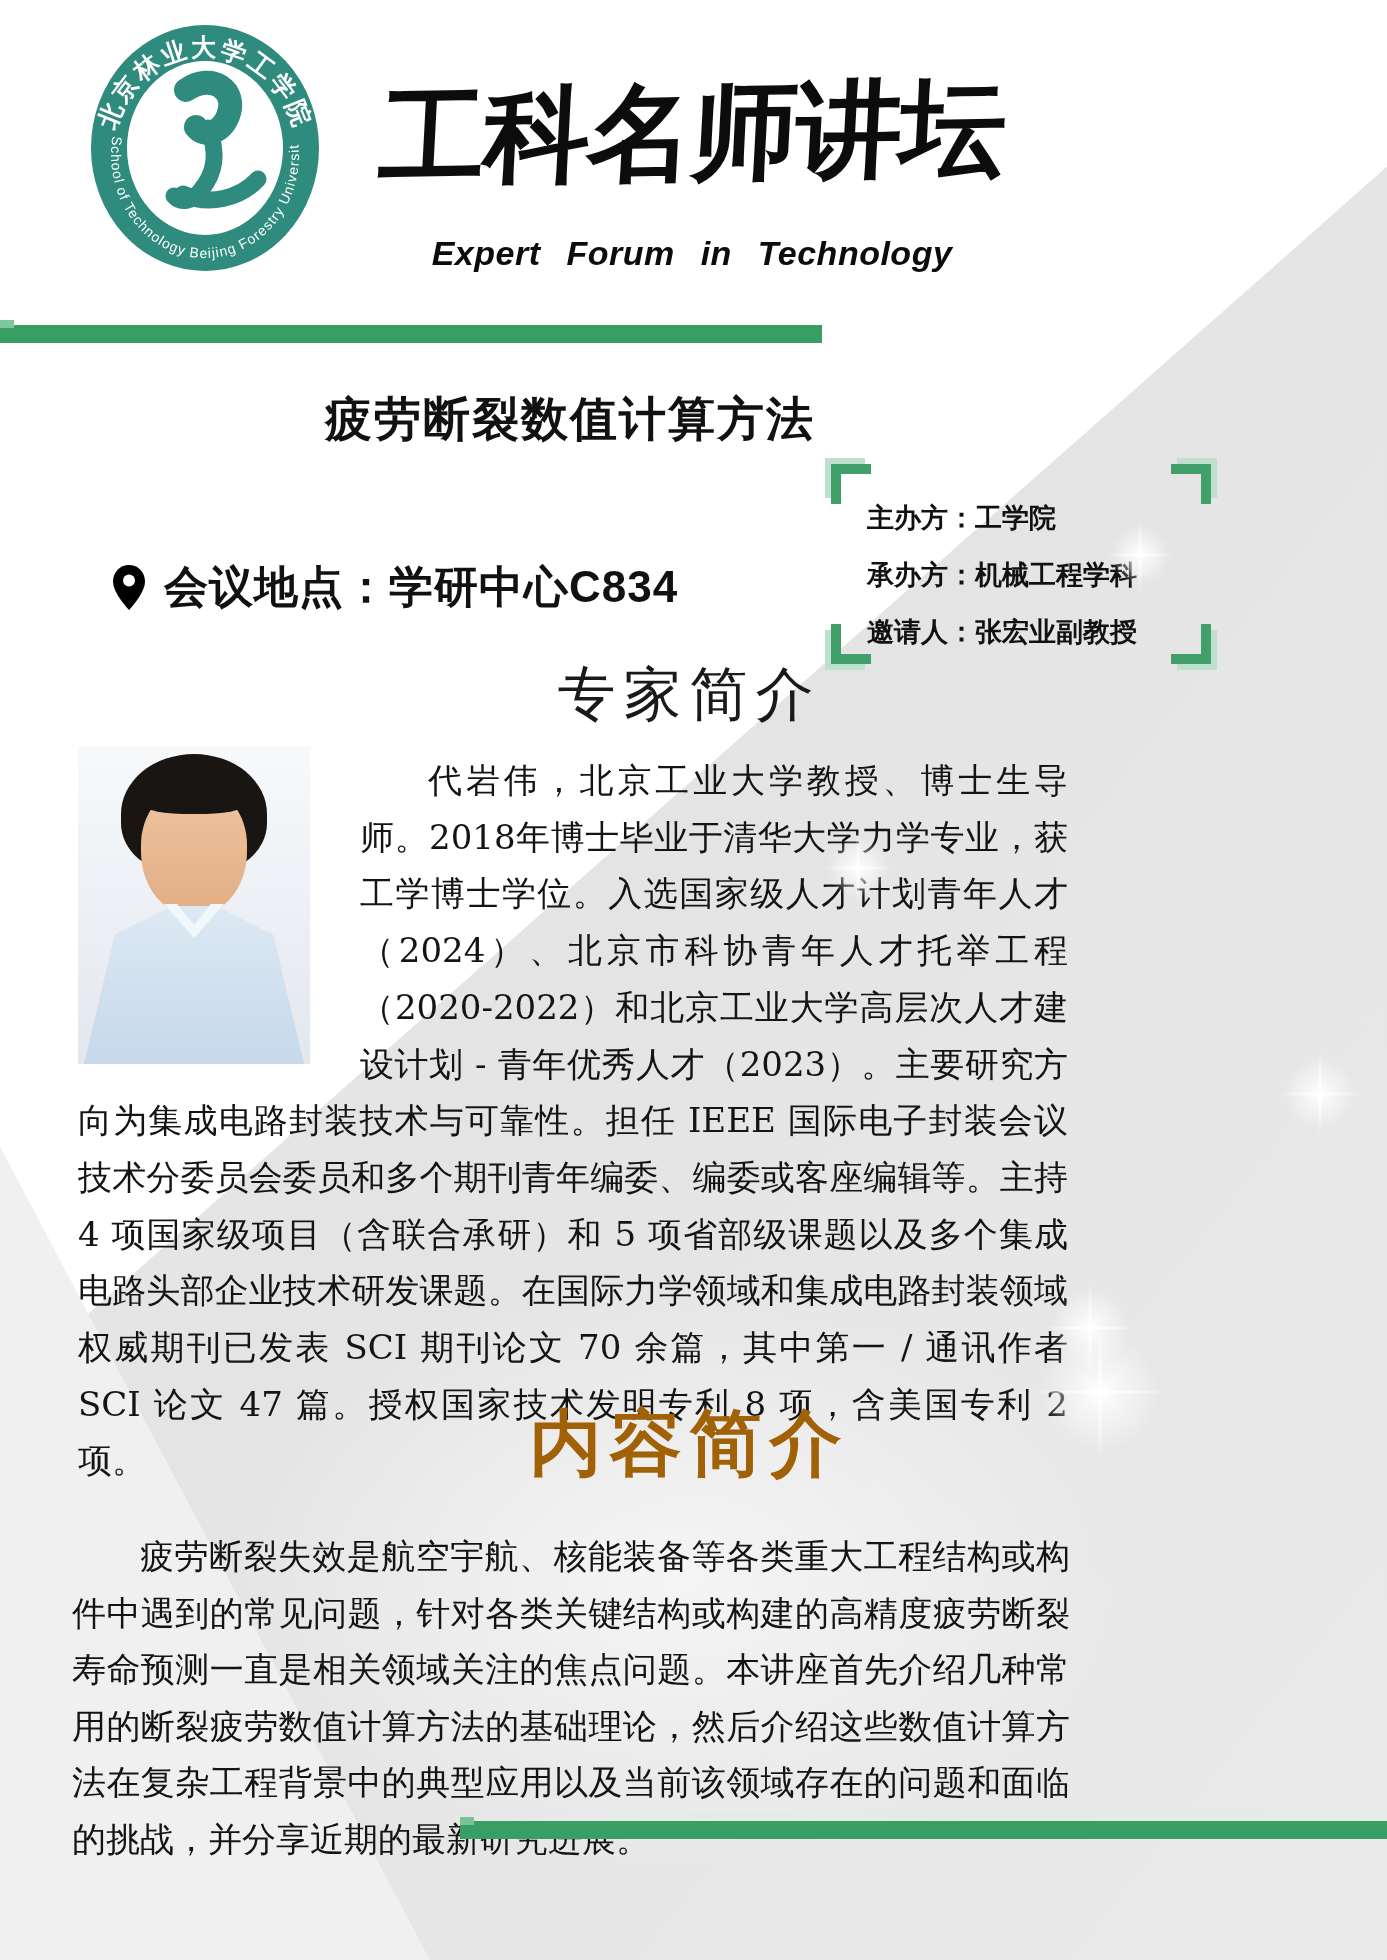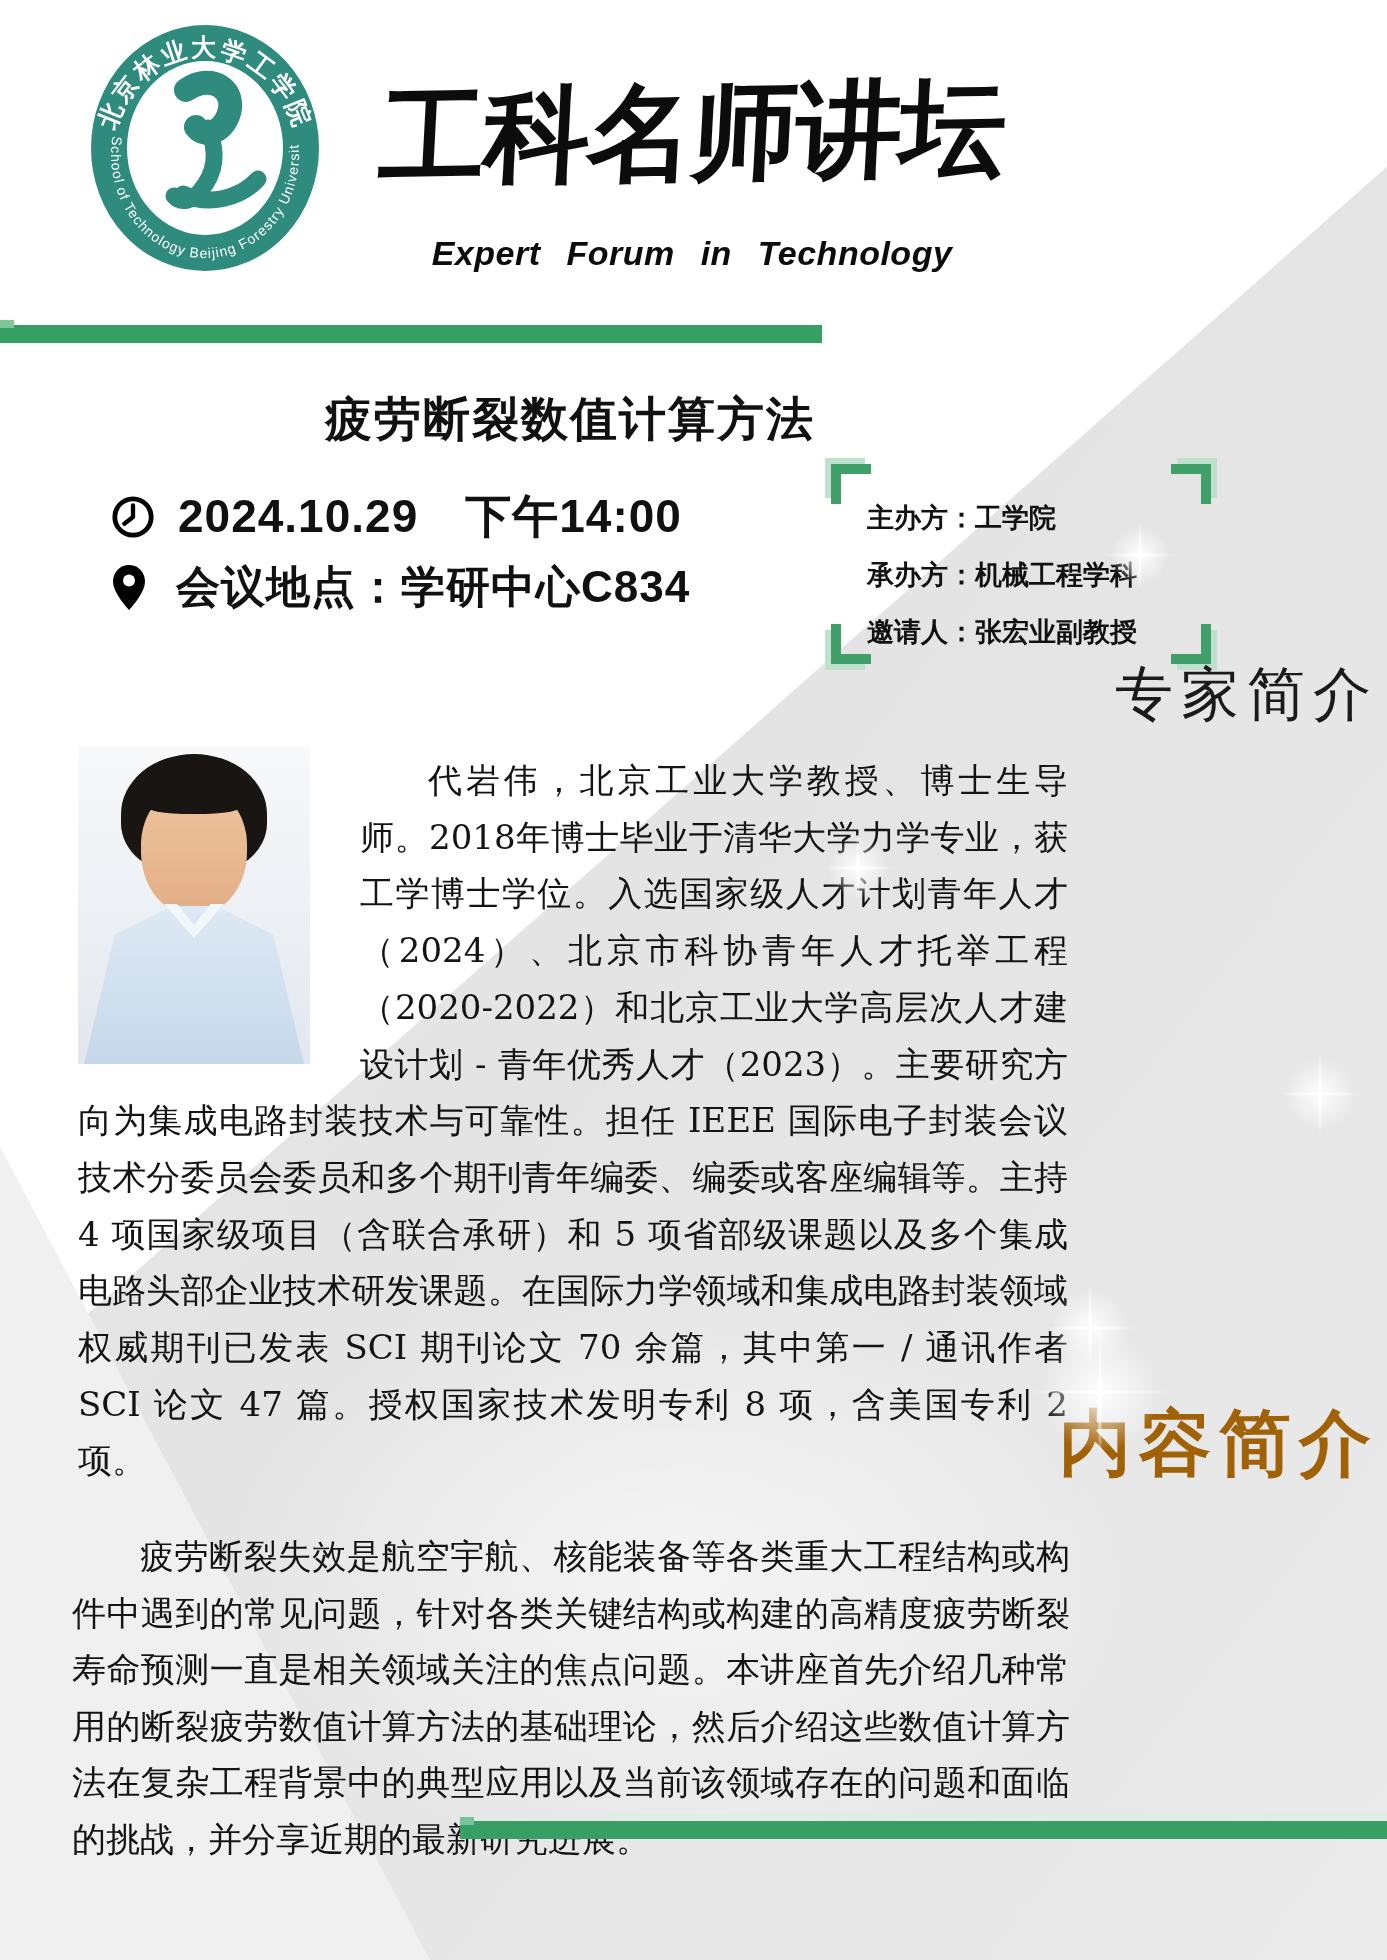--- a/index.html
+++ b/index.html
@@ -48,21 +48,21 @@
   .bar2::after{content:'';position:absolute;left:0;top:-4px;width:14px;height:8px;background:#79c398;}
 
   
   .lecture-title{position:absolute;left:30px;top:388px;width:1080px;text-align:center;
      font-size:47px;font-weight:bold;letter-spacing:2px;font-family:Liberation Serif, serif;}
   .row{position:absolute;display:flex;align-items:center;}
   .row-time{left:110px;top:486px;}
   .row-loc{left:112px;top:558px;}
   .row .icon{flex:0 0 auto;display:flex;align-items:center;justify-content:center;}
   .row-time .txt{margin-left:22px;font-size:46px;font-weight:bold;letter-spacing:1px;white-space:nowrap;}
-  .row-loc .txt{margin-left:30px;font-size:44px;font-weight:bold;letter-spacing:1px;white-space:nowrap;}
+  .row-loc .txt{margin-left:18px;font-size:44px;font-weight:bold;letter-spacing:1px;white-space:nowrap;}
 
   
   .orgbox{position:absolute;left:845px;top:478px;width:352px;height:172px;}
   .orgbox .lines{position:absolute;left:22px;top:12px;}
   .org-row{font-size:27px;font-weight:bold;line-height:57px;white-space:nowrap;}
   .bracket{position:absolute;width:40px;height:40px;}
   .bracket::before{content:'';position:absolute;inset:0;border:0 solid #bfe0cc;}
   .bracket::after{content:'';position:absolute;inset:0;border:0 solid #41a06a;}
   .b-tl{left:-14px;top:-14px;}
   .b-tl::before{border-top-width:12px;border-left-width:12px;transform:translate(-6px,-6px);}
@@ -71,21 +71,21 @@
   .b-tr::before{border-top-width:12px;border-right-width:12px;transform:translate(6px,-6px);}
   .b-tr::after{border-top-width:10px;border-right-width:10px;}
   .b-bl{left:-14px;bottom:-14px;}
   .b-bl::before{border-bottom-width:12px;border-left-width:12px;transform:translate(-6px,6px);}
   .b-bl::after{border-bottom-width:10px;border-left-width:10px;}
   .b-br{right:-14px;bottom:-14px;}
   .b-br::before{border-bottom-width:12px;border-right-width:12px;transform:translate(6px,6px);}
   .b-br::after{border-bottom-width:10px;border-right-width:10px;}
 
   
-  .sec-heading{position:absolute;left:0;width:1379px;text-align:right;letter-spacing:8px;}
+  .sec-heading{position:absolute;left:0;width:1379px;text-align:center;letter-spacing:8px;}
   .h-expert{top:656px;font-family:"DejaVu Sans","Liberation Sans",sans-serif;
      font-weight:200;font-size:58px;color:#1a1a1a;}
   .h-content{top:1396px;font-weight:bold;font-size:72px;color:#a16207;}
 
   
   .bio{position:absolute;left:78px;top:752px;width:990px;
      font-family:"DejaVu Serif","Liberation Serif",serif;font-size:34px;
      line-height:56.7px;text-align:justify;text-indent:2em;color:#141414;}
   .photo{float:left;width:232px;height:318px;margin:-6px 50px 6px 0;position:relative;
      background:linear-gradient(#f7f9fb 0%,#e9edf2 70%,#e2e7ee 100%);overflow:hidden;}
@@ -134,29 +134,20 @@
     </g>
   </svg>
 
   <div class="brand-title">工科名师讲坛</div>
   <div class="brand-sub">Expert Forum in Technology</div>
 
   <div class="bar bar1"></div>
 
   <div class="lecture-title">疲劳断裂数值计算方法</div>
 
-  <div class="row row-time">
-    <span class="icon">
-      <svg width="46" height="46" viewBox="0 0 48 48">
-        <circle cx="24" cy="24" r="19" fill="none" stroke="#000" stroke-width="5"></circle>
-        <path d="M24 12 V24 L15 31" fill="none" stroke="#000" stroke-width="4.5" stroke-linecap="round" stroke-linejoin="round"></path>
-      </svg>
-    </span>
-    <span class="txt">2024.10.29　下午14:00</span>
-  </div>
 
   <div class="row row-loc">
     <span class="icon">
       <svg width="34" height="48" viewBox="0 0 34 48">
         <path d="M17 1 C8 1 1 8.4 1 17.6 C1 29.5 17 46 17 46 S33 29.5 33 17.6 C33 8.4 26 1 17 1 Z" fill="#000"></path>
         <circle cx="17" cy="16.5" r="6" fill="#fff"></circle>
       </svg>
     </span>
     <span class="txt">会议地点：学研中心C834</span>
   </div>

